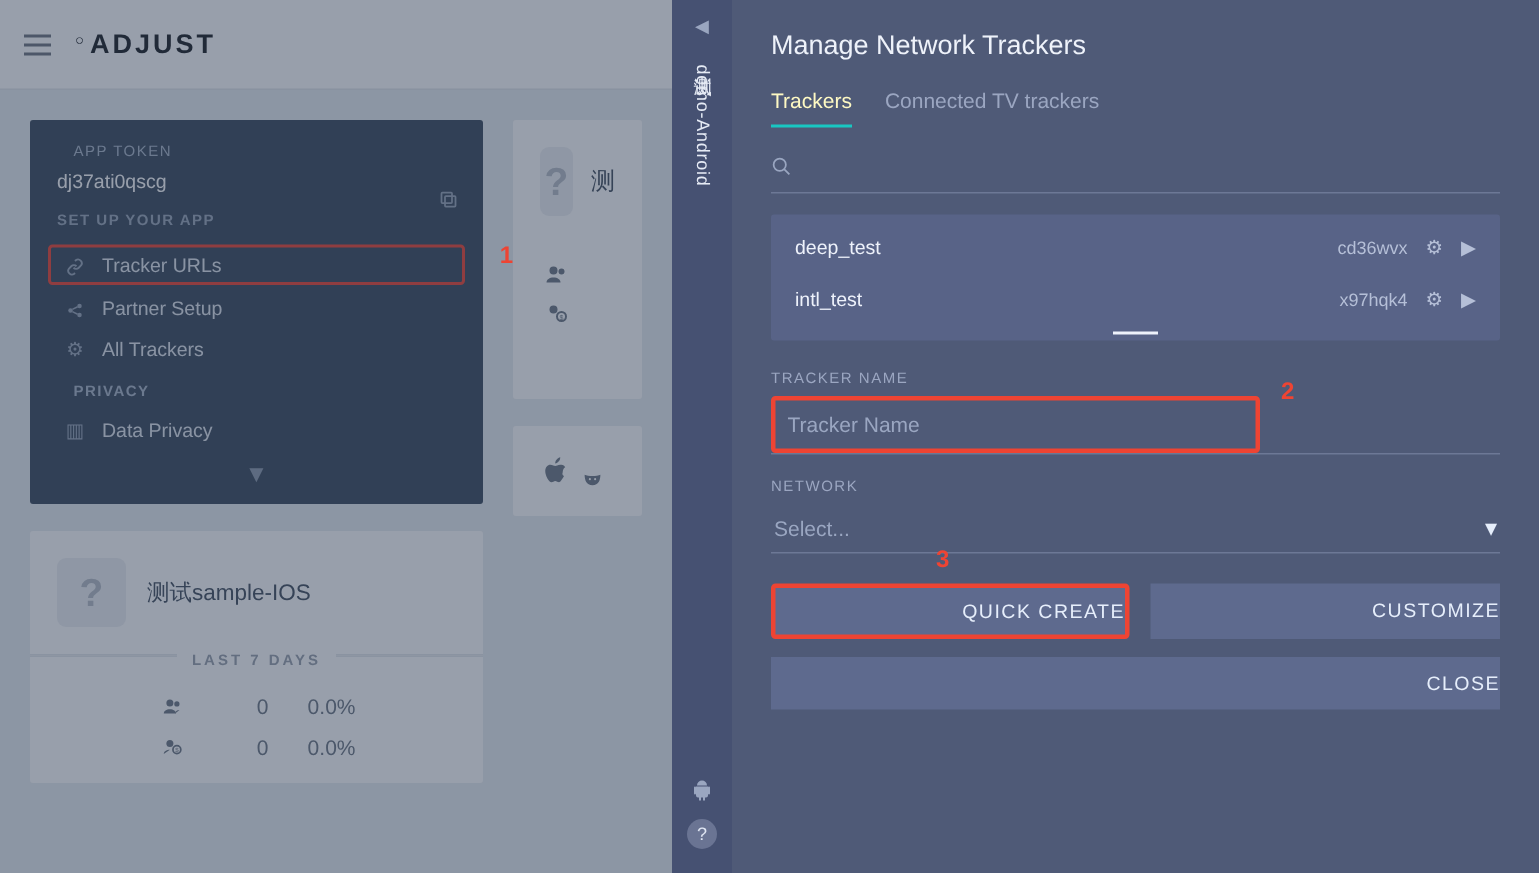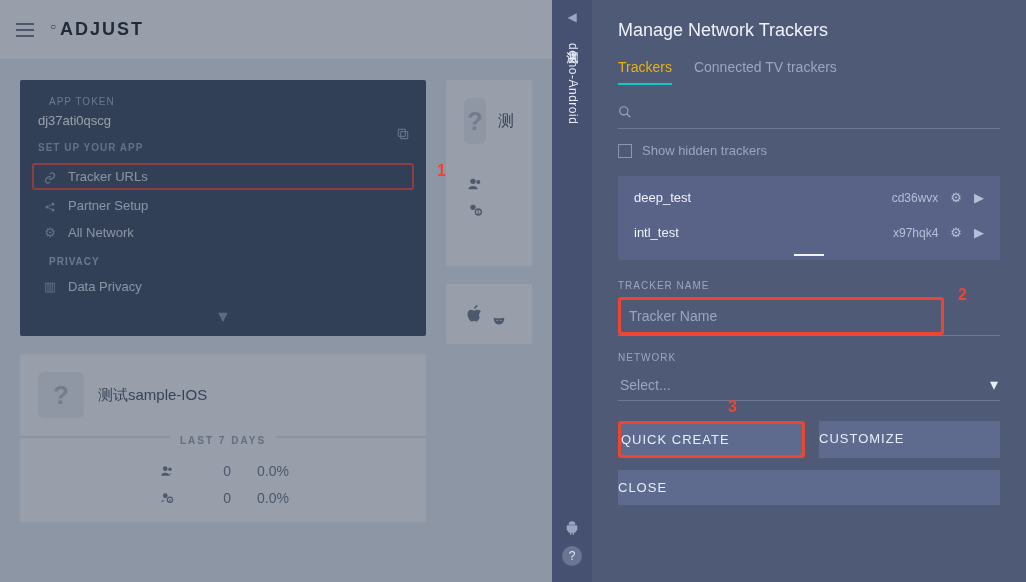--- a/index.html
+++ b/index.html
@@ -1,20 +1,20 @@
 <!DOCTYPE html>
 <html><head>
 <meta charset="utf-8">
 <style>
   * { box-sizing: border-box; margin: 0; padding: 0; }
   html, body { width: 1026px; height: 582px; overflow: hidden; font-family: -apple-system, "Segoe UI", Helvetica, Arial, sans-serif; }
   body { display: flex; background: #eef1f5; }
 
   
-  .left-pane { width: 552px; height: 100%; position: relative; background: #e9edf1; }
+  .left-pane { width: 448px; height: 100%; position: relative; background: #e9edf1; }
   .topbar { height: 60px; display: flex; align-items: center; padding: 0 16px; gap: 18px; background: #ffffff; border-bottom: 1px solid #e2e6ea; }
   .hamburger-icon { width: 18px; height: 14px; display: flex; flex-direction: column; justify-content: space-between; }
   .hamburger-icon span { height: 2px; background: #6f7680; }
   .logo { font-weight: 700; letter-spacing: 2px; color: #1b1f24; font-size: 18px; }
   .logo .small-o { font-size: 10px; position: relative; top: -5px; right: 2px; }
 
   .main-area { position: absolute; left: 0; right: 0; top: 60px; bottom: 0; padding: 20px 20px; }
   .overlay-dim { position: absolute; inset: 0; background: rgba(40,55,80,0.48); pointer-events: none; z-index: 10; }
 
   .panel { background: #3b4a5d; color: #d8e0ea; border-radius: 2px; padding: 16px 18px 10px; position: relative; margin-bottom: 18px; }
@@ -55,21 +55,21 @@
   .rail-chevron{color:#9aa6c0;font-size:12px;margin-bottom:18px;}
   .rail-text{ writing-mode: vertical-rl; font-size:12px; color:#e6ebf5; letter-spacing:0.5px;}
   .rail-foot{margin-top:auto;margin-bottom:16px;display:flex;flex-direction:column;align-items:center;gap:10px;}
   .rail-foot .ricon{color:#9aa6c0;}
   .rail-foot .qmark{width:20px;height:20px;border-radius:50%;background:#6a7493;display:flex;align-items:center;justify-content:center;font-size:12px;color:#dfe5f2;}
 
   .right-body{flex:1;padding:20px 26px 14px;overflow:hidden;}
   .rtitle{font-size:18px;color:#eef2fa;margin-bottom:18px;}
   .tabs{display:flex;gap:22px;border-bottom:1px solid transparent;margin-bottom:14px;}
   .tab{font-size:14px;padding-bottom:8px;color:#9ba6c1;cursor:pointer;}
-  .tab.active{color:#eab308;border-bottom:2px solid #19c7c2;}
+  .tab.active{color:#fef9c3;border-bottom:2px solid #19c7c2;}
 
   .search-wrap{border-bottom:1px solid #6d7896;padding:2px 0 8px;margin-bottom:14px;}
   .search-wrap .sicon{color:#9aa6c1;font-size:14px;}
 
   .checkbox-row{display:flex;align-items:center;gap:10px;font-size:13px;color:#9aa6c1;margin-bottom:18px;}
   .cbox{width:14px;height:14px;border:1px solid #8b97b3;}
 
   .tracker-list{background:#586387;border-radius:2px;padding:4px 0;margin-bottom:20px;}
   .trow{display:flex;align-items:center;padding:10px 16px;gap:12px;}
   .trow .tname{flex:1;font-size:13px;color:#eef2fb;}
@@ -80,21 +80,21 @@
 
   .field-label{font-size:10px;letter-spacing:1px;color:#9ba6c1;margin-bottom:6px;}
   .text-input{width:100%;background:transparent;border:none;border-bottom:1px solid #6d7896;
     color:#e6eefb;font-size:14px;padding:6px 2px;outline:none;}
   .text-input::placeholder{color:#9aa6c1;}
   .select-row{display:flex;align-items:center;border-bottom:1px solid #6d7896;padding:6px 2px;margin-bottom:20px;justify-content:flex-end;}
   .select-row .sval{flex:1;color:#9aa6c1;font-size:14px;}
   .select-row .caret{color:#e6eefb;}
 
   .btn-row{display:flex;gap:14px;margin-bottom:12px;}
-  .btn{flex:1;background:#5e6a8e;color:#e6eefb;text-align:left;padding:10px 0;font-size:13px;letter-spacing:1px;cursor:pointer;}
+  .btn{flex:1;background:#5e6a8e;color:#e6eefb;text-align:right;padding:10px 0;font-size:13px;letter-spacing:1px;cursor:pointer;}
   .btn.block{flex:1;}
   .red-box{border:3px solid #e43;border-radius:3px;}
 
   
   svg{display:inline-block;vertical-align:middle;}
 </style>
 </head>
 <body>
 
 <div class="left-pane">
@@ -140,21 +140,21 @@
                       <circle cx="6" cy="12" r="3"></circle>
                       <circle cx="18" cy="6" r="3"></circle>
                       <circle cx="18" cy="18" r="3"></circle>
                       <path d="M8.5 10.5 15.5 7M8.5 13.5 15.5 17" stroke="currentColor" stroke-width="2"></path>
                     </svg>
               </span>
                   <span class="lbl">Partner Setup</span>
                 </div>
               <div class="menu-item">
                   <span class="micon">⚙</span>
-                  <span class="lbl">All Network</span>
+                  <span class="lbl">All Trackers</span>
                 </div>
             </div>
           </div>
 
           <div class="annot" style="top:82px;right:-20px;">1</div>
 
           <div style="margin-top:10px;">
             <h5 class="panel-label" style="margin-top:6px;">PRIVACY</h5>
             <div class="menu-item">
                 <span class="micon">▥</span>
@@ -264,24 +264,20 @@
 
     <div class="search-wrap">
       <span class="sicon">
         <svg width="14" height="14" viewBox="0 0 24 24" fill="none" stroke="currentColor" stroke-width="2">
             <circle cx="10" cy="10" r="7"></circle>
             <line x1="15" y1="15" x2="21" y2="21"></line>
           </svg>
       </span>
     </div>
 
-    <div class="checkbox-row">
-      <span class="cbox"></span>
-      <span>Show hidden trackers</span>
-    </div>
 
     <div class="tracker-list">
       <div class="trow">
         <span class="tname">deep_test</span>
         <span class="ttoken">cd36wvx</span>
         <span class="ticon">⚙</span>
         <span class="ticon">▶</span>
       </div>
       <div class="trow">
         <span class="tname">intl_test</span>

